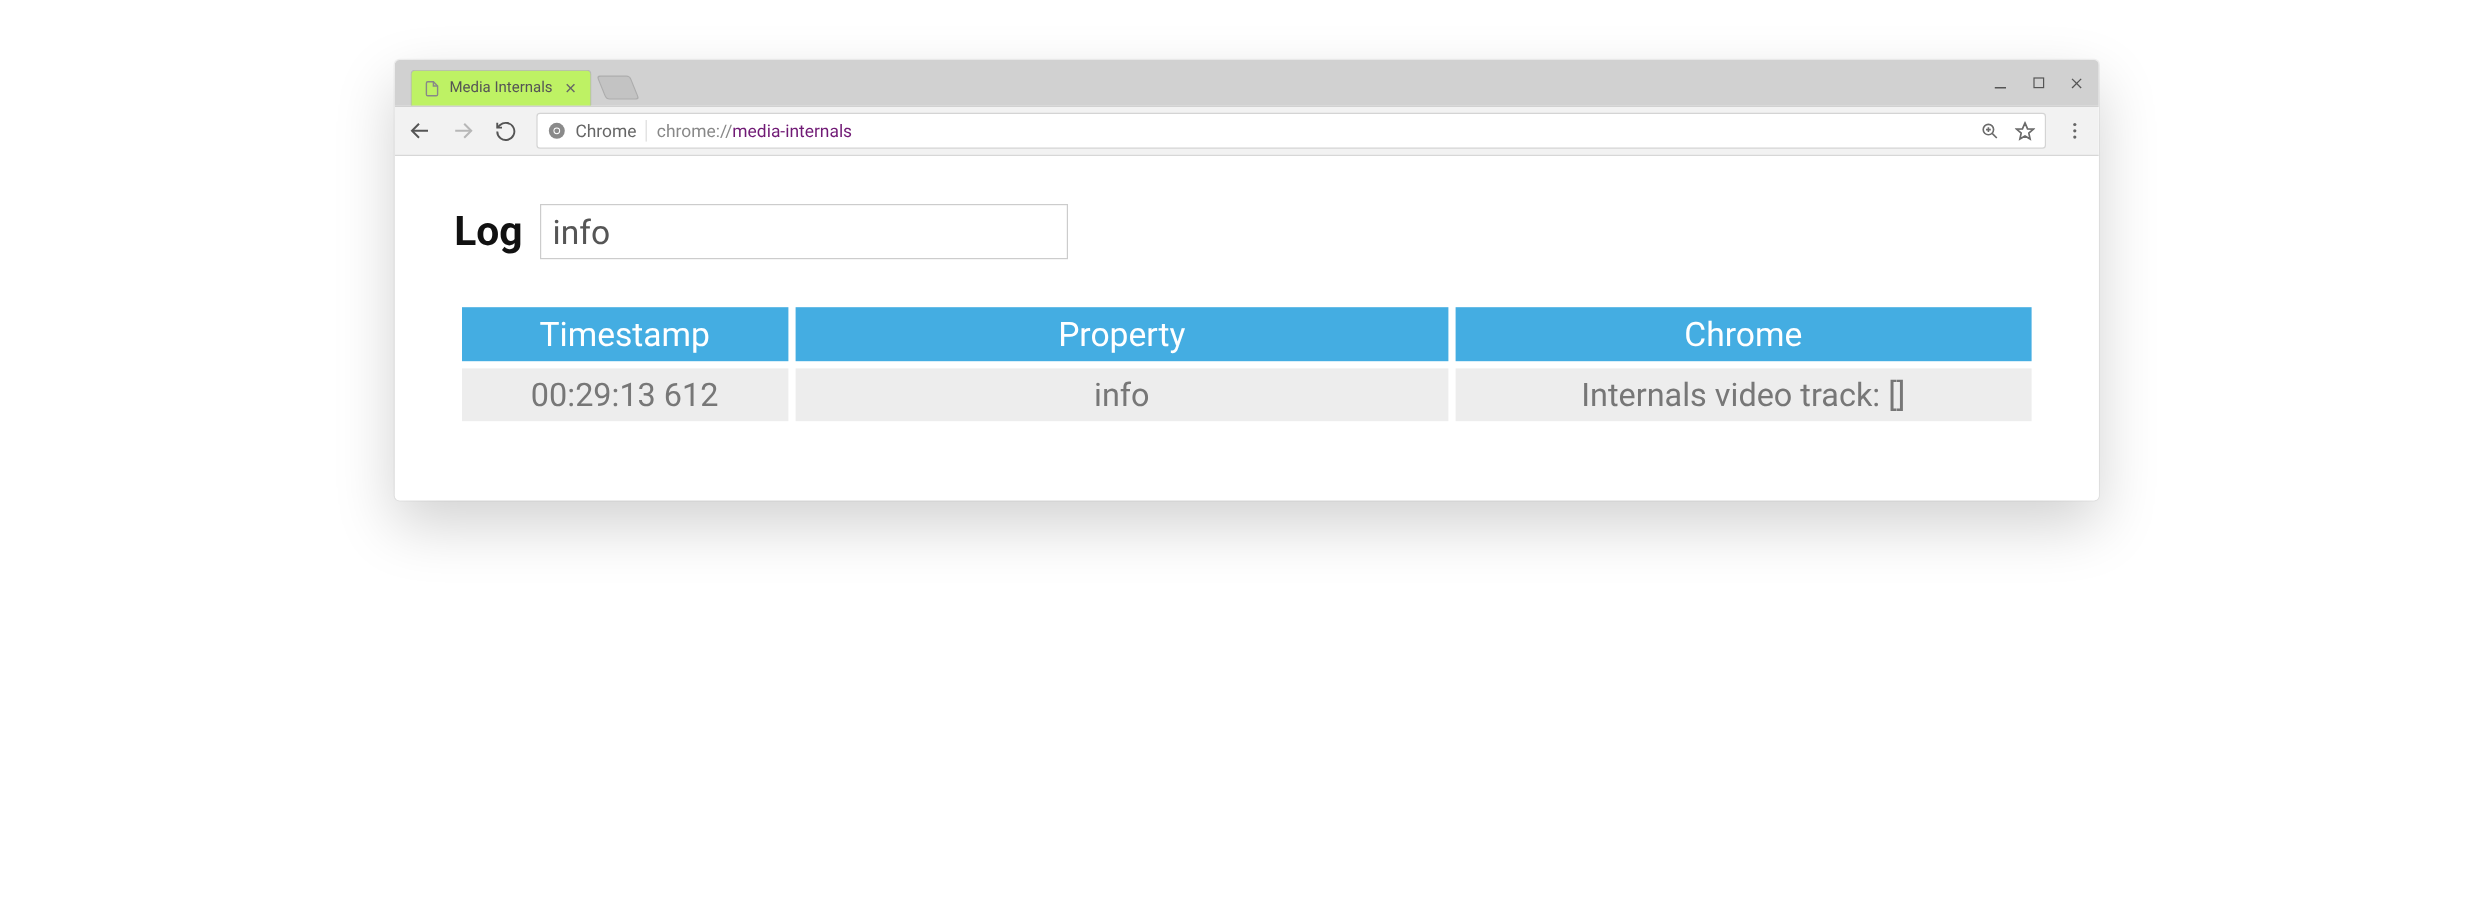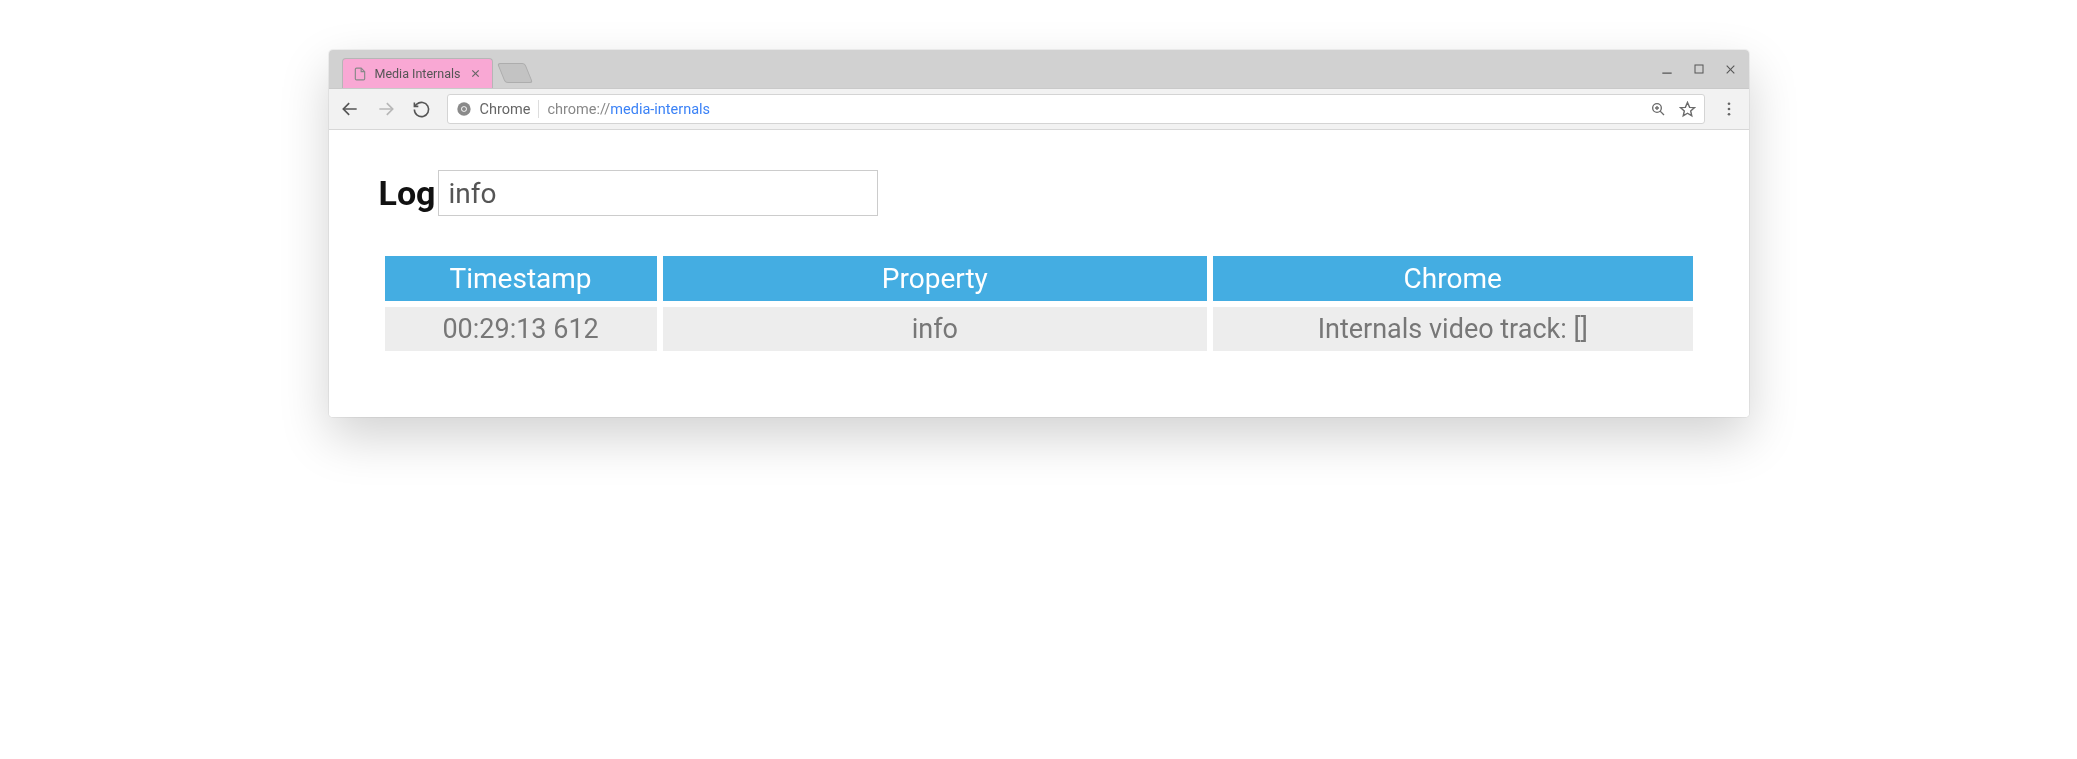--- a/index.html
+++ b/index.html
@@ -25,21 +25,21 @@
     background: #d1d1d1;
     display: flex;
     align-items: flex-end;
     position: relative;
     padding-left: 13px;
   }
   .tab {
     display: flex;
     align-items: center;
     height: 30px;
-    background: #f9a8d4;
+    background: #bef264;
     border: 1px solid #b6b6b6;
     border-bottom: none;
     border-top-left-radius: 4px;
     border-top-right-radius: 4px;
     padding: 0 10px;
     gap: 8px;
     position: relative;
     font-size: 12.5px;
     color: #555;
   }
@@ -115,21 +115,21 @@
     align-items: center;
     padding: 0 8px;
     gap: 8px;
     font-size: 14.5px;
     color: #222;
   }
   .omni-icon { width: 16px; height: 16px; flex: 0 0 16px;}
   .omni-scheme { color: #666; }
   .omni-sep { width: 1px; height: 18px; background: #ddd; }
   .omni-path { color: #888; }
-  .omni-path .strong { color: #3b82f6; margin-top: 28px; }
+  .omni-path .strong { color: #701a75; margin-top: 28px; }
   .omni-right {
     margin-left: auto;
     display: flex;
     align-items: center;
     gap: 12px;
     color: #6b6b6b;
   }
   .omni-right .icon { width: 17px; height: 17px; display:flex; align-items:center; justify-content:center; cursor:pointer; }
   .menu-btn {
     width: 20px; height: 20px;
@@ -137,21 +137,21 @@
     color: #666; cursor: pointer;
   }
   
   .content {
     padding: 40px 50px 60px 50px;
     background: #fff;
   }
   .log-header {
     display: flex;
     align-items: center;
-    gap: 2px;
+    gap: 14px;
     margin-bottom: 34px;
   }
   .log-label {
     font-size: 34px;
     font-weight: 700;
     color: #111;
   }
   .log-filter {
     width: 440px;
     height: 46px;

